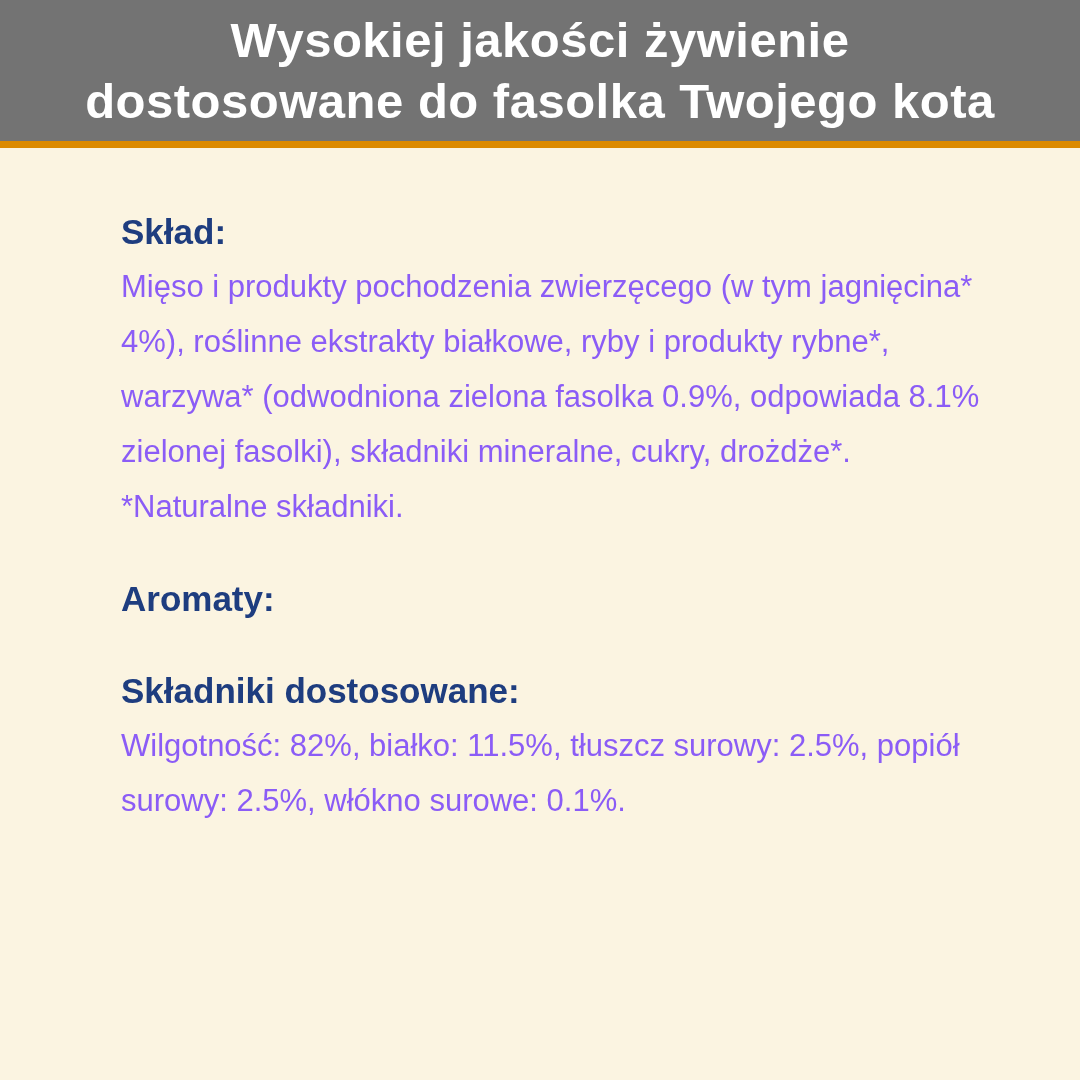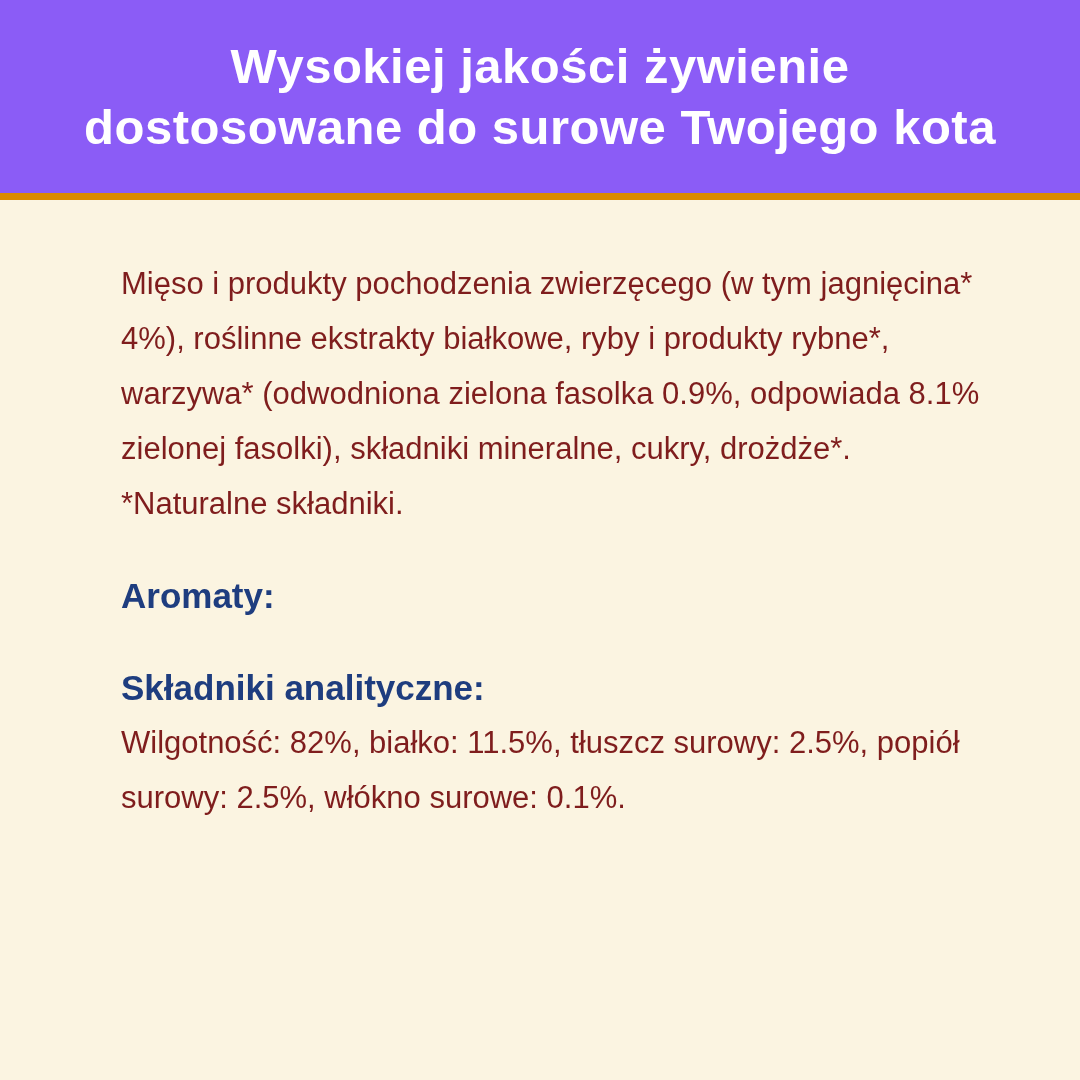--- a/index.html
+++ b/index.html
@@ -9,22 +9,22 @@
   body {
     width: 1080px;
     height: 1080px;
     background: #FBF4E1;
     font-family: "Liberation Sans", "DejaVu Sans", sans-serif;
     overflow: hidden;
   }
   .banner {
     box-sizing: border-box;
     width: 1080px;
-    height: 200px;
-    background: #8b5cf6;
+    height: 148px;
+    background: #737373;
     border-bottom: 7px solid #DB8A00;
     display: flex;
     flex-direction: column;
     align-items: center;
     justify-content: center;
   }
   .banner-title {
     color: #FFFFFF;
     font-weight: bold;
     font-size: 49px;
@@ -46,39 +46,40 @@
     font-size: 35px;
     line-height: 55px;
     font-weight: bold;
     color: #1E3D7F;
   }
   .section p {
     margin: 0;
     font-size: 31px;
     line-height: 55px;
     font-weight: normal;
-    color: #7f1d1d;
+    color: #8b5cf6;
   }
 </style>
 </head>
 <body>
 
 <header class="banner">
   <div class="banner-title">
     <span>Wysokiej jakości żywienie</span>
-    <span>dostosowane do surowe Twojego kota</span>
+    <span>dostosowane do fasolka Twojego kota</span>
   </div>
 </header>
 
 <main class="content">
   <section class="section">
+    <h2>Skład:</h2>
     <p>Mięso i produkty pochodzenia zwierzęcego (w tym jagnięcina* 4%), roślinne ekstrakty białkowe, ryby i produkty rybne*, warzywa* (odwodniona zielona fasolka 0.9%, odpowiada 8.1% zielonej fasolki), składniki mineralne, cukry, drożdże*. *Naturalne składniki.</p>
   </section>
 
   <section class="section">
     <h2>Aromaty:</h2>
   </section>
 
   <section class="section">
-    <h2>Składniki analityczne:</h2>
+    <h2>Składniki dostosowane:</h2>
     <p>Wilgotność: 82%, białko: 11.5%, tłuszcz surowy: 2.5%, popiół surowy: 2.5%, włókno surowe: 0.1%.</p>
   </section>
 </main>
 
 </body></html>

